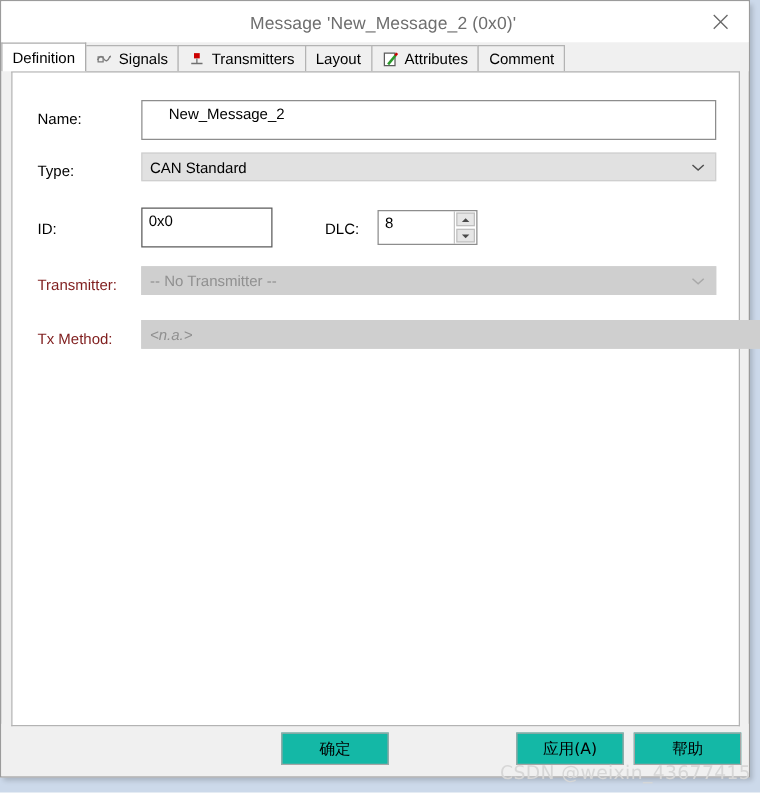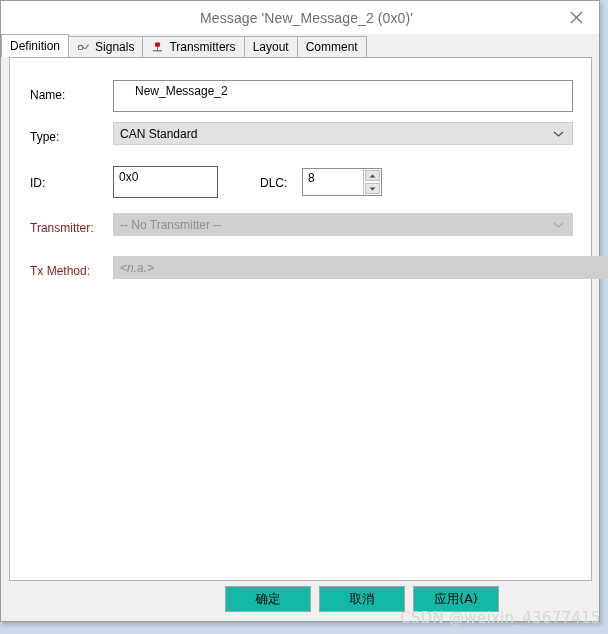--- a/index.html
+++ b/index.html
@@ -291,20 +291,30 @@
         </svg>
       </span>
       <span>Transmitters</span>
     </div>
 
 
     <div class="tab">
       <span>Layout</span>
     </div>
 
+    <div class="tab">
+      <span class="tab-icon">
+        <svg width="13" height="13" viewBox="0 0 13 13">
+          <rect x="1.5" y="1.5" width="8.5" height="10" fill="#ffffff" stroke="#5b5b5b" stroke-width="1"></rect>
+          <path d="M4.5 10.5 L10.5 3.2" stroke="#2c9a2c" stroke-width="2" fill="none"></path>
+          <path d="M10.2 3.4 L11.8 1.6" stroke="#cc0000" stroke-width="2" fill="none"></path>
+        </svg>
+      </span>
+      <span>Attributes</span>
+    </div>
 
     <div class="tab">
       <span>Comment</span>
     </div>
   </div>
 
   <div class="content">
     <div class="form">
 
       <div class="row" style="top:22px;">
@@ -370,19 +380,19 @@
           </span>
         </div>
       </div>
 
 
     </div>
   </div>
 
   <div class="footer">
     <div class="btn" style="left:224px;">确定</div>
-    <div class="btn" style="left:318px;">取消</div>
     <div class="btn" style="left:412px;">应用(A)</div>
+    <div class="btn" style="left:506px;">帮助</div>
   </div>
 
 </div>
 
 <div class="watermark">CSDN @weixin_43677415</div>
 
 </body></html>

